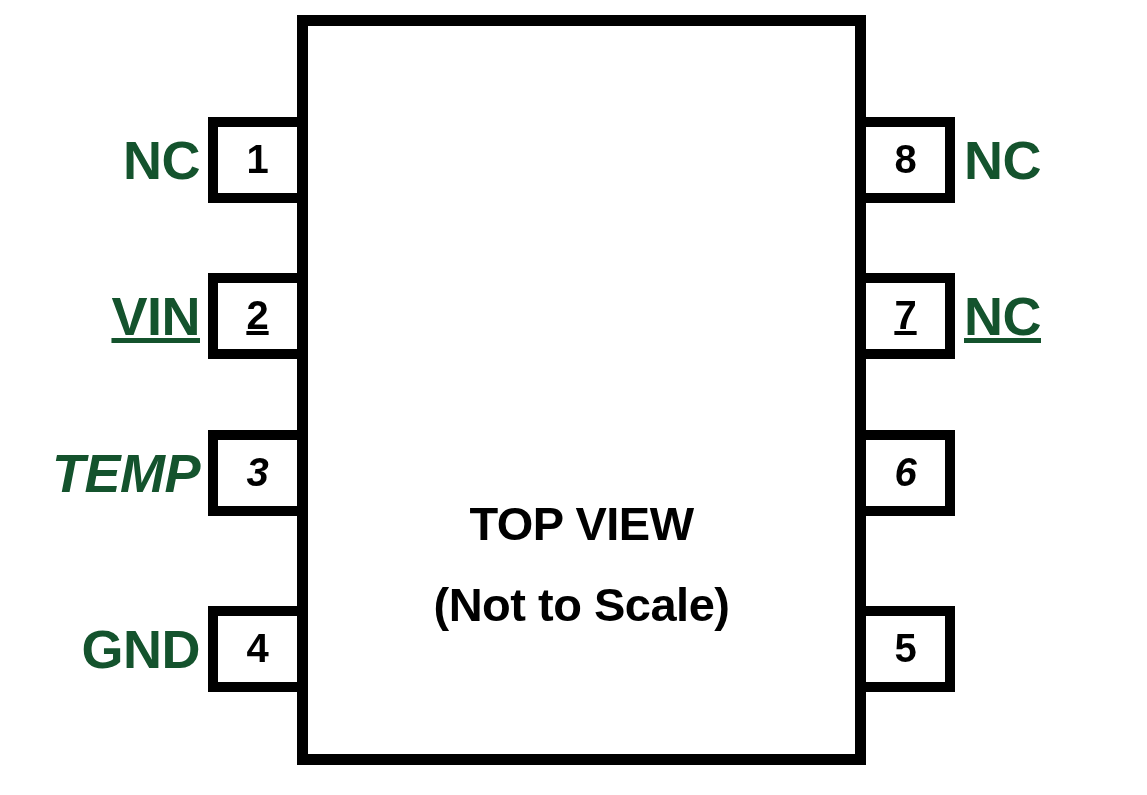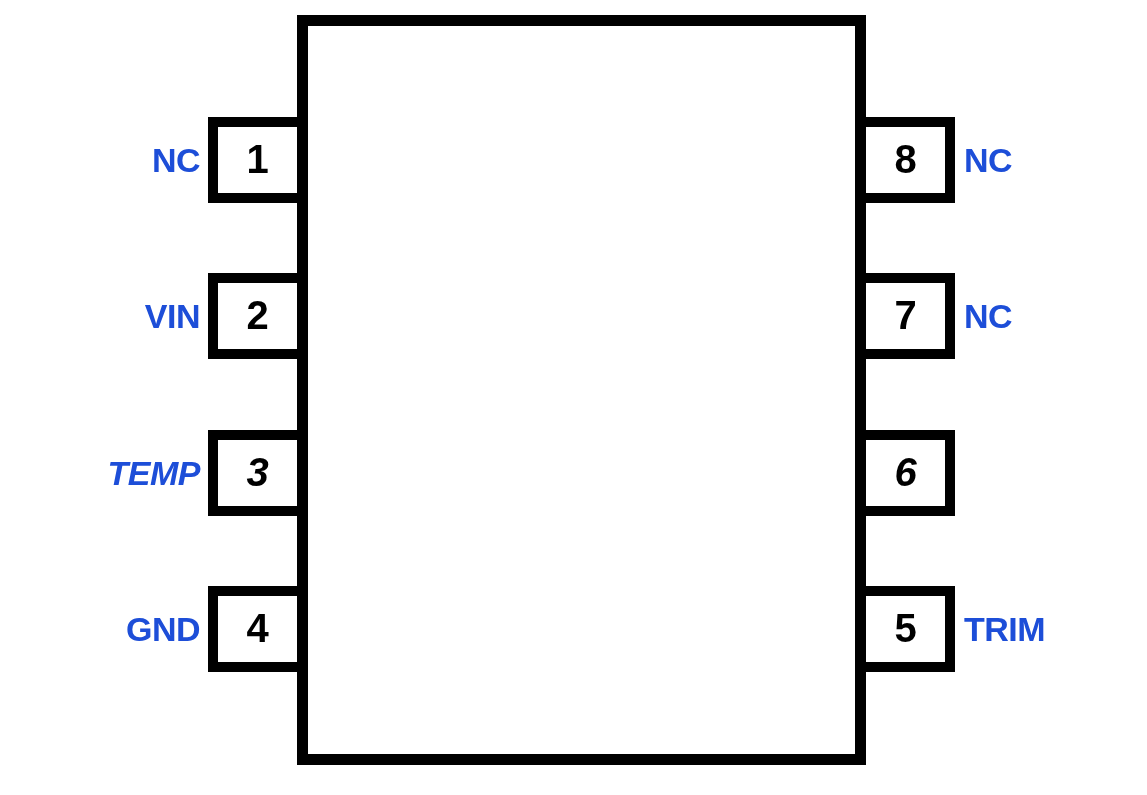--- a/index.html
+++ b/index.html
@@ -74,49 +74,53 @@
     line-height: 1;
     margin-top: -2px;
   }
 
   
   .pin-label {
     position: absolute;
     height: 86px;
     display: flex;
     align-items: center;
-    font-size: 34px;
+    font-size: 54px;
     font-weight: bold;
-    color: #1d4ed8;
+    color: #14532d;
     white-space: nowrap;
     z-index: 3;
     letter-spacing: -0.5px;
   }
   .pin-label.left {
     right: 947px;        
     justify-content: flex-end;
   }
   .pin-label.right {
     left: 964px;
     justify-content: flex-start;
   }
 
   
   .row-1 { top: 117px; }
-  .row-2 { top: 273px; }
+  .row-2 { top: 273px; text-decoration: underline; }
   .row-3 { top: 430px; font-style: italic; }
-  .row-4 { top: 586px; }
+  .row-4 { top: 606px; }
 </style>
 </head>
 <body>
 
 <div id="diagram">
 
   <div class="ic-body"></div>
 
+  <div class="center-caption">
+    <div>TOP VIEW</div>
+    <div>(Not to Scale)</div>
+  </div>
 
   <div class="pin-label left row-1">NC</div>
   <div class="pin-pad left row-1">
     <span class="pin-number">1</span>
   </div>
 
   <div class="pin-label left row-2">VIN</div>
   <div class="pin-pad left row-2">
     <span class="pin-number">2</span>
   </div>
@@ -141,15 +145,14 @@
   </div>
   <div class="pin-label right row-2">NC</div>
 
   <div class="pin-pad right row-3">
     <span class="pin-number">6</span>
   </div>
 
   <div class="pin-pad right row-4">
     <span class="pin-number">5</span>
   </div>
-  <div class="pin-label right row-4">TRIM</div>
 
 </div>
 
 </body></html>

